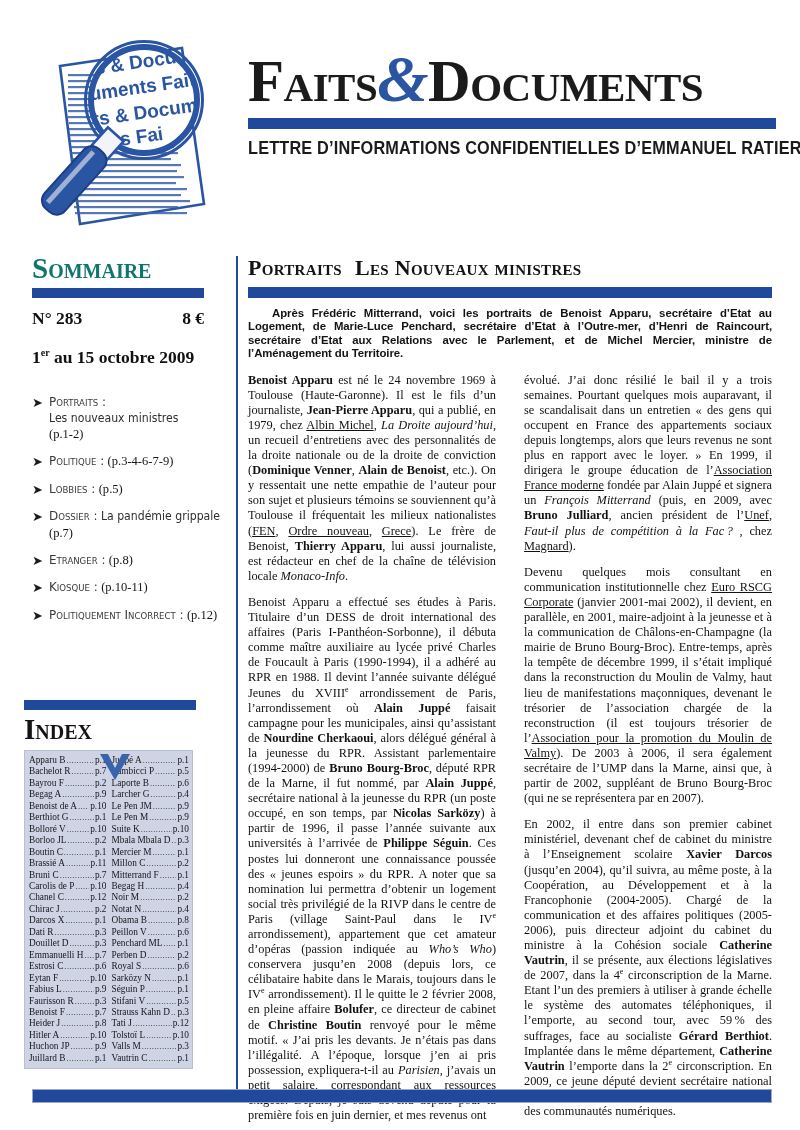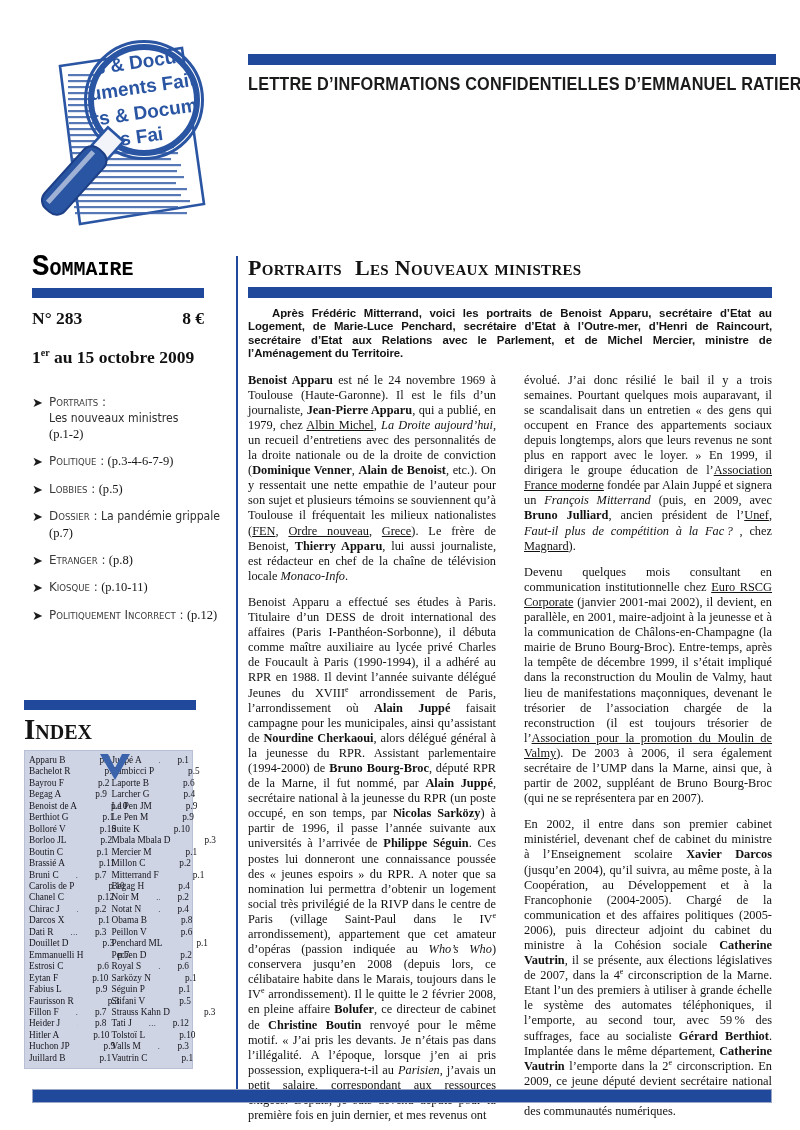--- a/index.html
+++ b/index.html
@@ -91,26 +91,26 @@
   }
 
   
   .sidebar {
     position: absolute;
     left: 32px;
     top: 252px;
     width: 196px;
   }
   .section-head {
-    font-family: Liberation Mono, monospace;
+    font-family: Liberation Serif, serif;
     font-weight: bold;
     font-size: 29px;
     line-height: 32px;
     font-variant: small-caps;
-    color: #000000;
+    color: #0f766e;
     letter-spacing: 0px;
   }
   .side-rule {
     height: 10px;
     background: #20499b;
     width: 172px;
     margin-top: 4px;
   }
   .issue-line {
     display: flex;
@@ -212,21 +212,20 @@
     min-width: 0;
   }
   .idx-row {
     display: flex;
     align-items: baseline;
     font-size: 9.3px;
     line-height: 11.45px;
     color: #15151c;
     white-space: nowrap;
     font-family: "Liberation Serif", "DejaVu Serif", serif;
-    gap: 16px;
   }
   .idx-name { flex: 0 0 auto; }
   .idx-dots {
     flex: 1 1 auto;
     overflow: hidden;
     white-space: nowrap;
     margin: 0 1px;
     letter-spacing: 0.4px;
     font-size: 8.5px;
   }
@@ -371,20 +370,23 @@
 
         <g transform="rotate(42 78 112)">
           <rect x="68" y="104" width="21" height="24" fill="#f2f4fa" stroke="#2a55a3" stroke-width="2.6"></rect>
           <rect x="65" y="126" width="27" height="80" rx="11" fill="#2a55a3" stroke="#1d3f86" stroke-width="2"></rect>
           <rect x="71" y="132" width="5" height="68" fill="#ffffff" opacity="0.55"></rect>
         </g>
       </svg>
     </div>
 
     <div class="title-block">
+      <div class="masthead-title">
+        <span>Faits</span><span class="amp">&amp;</span><span>Documents</span>
+      </div>
       <div class="masthead-rule"></div>
       <div class="masthead-sub">LETTRE D’INFORMATIONS CONFIDENTIELLES D’EMMANUEL RATIER</div>
     </div>
   </div>
 
   <div class="v-divider"></div>
 
   <div class="sidebar">
     <div class="section-head">Sommaire</div>
     <div class="side-rule"></div>
@@ -572,21 +574,21 @@
             <span class="idx-name">Fabius L</span>
             <span class="idx-dots">........................................</span>
             <span class="idx-pg">p.9</span>
           </div>
           <div class="idx-row">
             <span class="idx-name">Faurisson R</span>
             <span class="idx-dots">........................................</span>
             <span class="idx-pg">p.3</span>
           </div>
           <div class="idx-row">
-            <span class="idx-name">Fillon F</span>
+            <span class="idx-name">Benoist F</span>
             <span class="idx-dots">........................................</span>
             <span class="idx-pg">p.7</span>
           </div>
           <div class="idx-row">
             <span class="idx-name">Heider J</span>
             <span class="idx-dots">........................................</span>
             <span class="idx-pg">p.8</span>
           </div>
           <div class="idx-row">
             <span class="idx-name">Hitler A</span>

